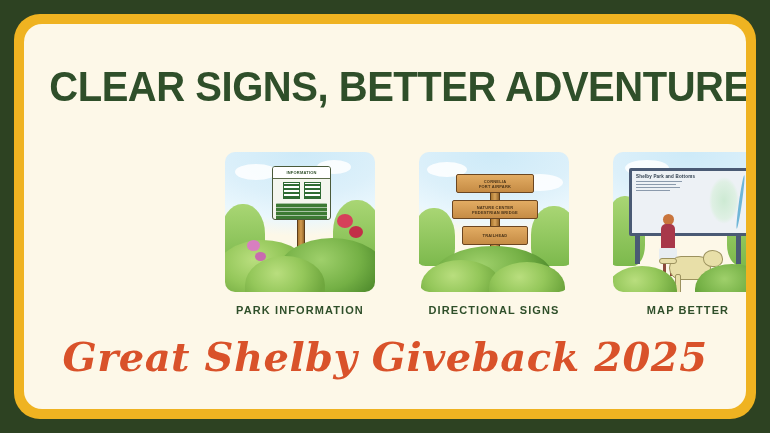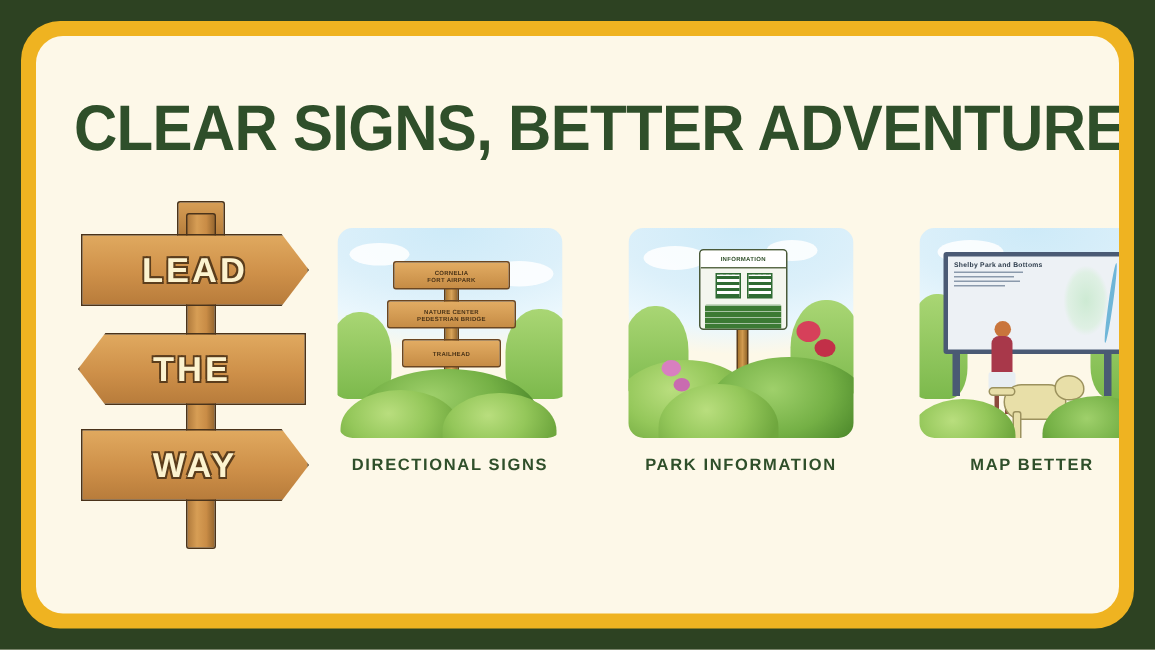--- a/index.html
+++ b/index.html
@@ -149,54 +149,22 @@
 </style>
 </head>
 <body>
 
 <div class="poster">
   <div class="gold-frame">
     <div class="cream-card">
 
       <div class="title">CLEAR SIGNS, BETTER ADVENTURES</div>
 
-      <div class="signpost">
-        <div class="arm-cap"></div>
-        <div class="post"></div>
-        <div class="arm right arm-1">LEAD</div>
-        <div class="arm left arm-2">THE</div>
-        <div class="arm right arm-3">WAY</div>
-      </div>
 
       <div class="thumbs">
-
-        <div class="thumb">
-          <div class="art">
-            <div class="sky-cloud" style="left:8px;top:10px;width:40px;height:15px;"></div>
-            <div class="sky-cloud" style="right:6px;top:22px;width:46px;height:17px;"></div>
-            <div class="tree" style="left:-6px;width:42px;height:58px;"></div>
-            <div class="tree" style="right:-8px;width:46px;height:60px;"></div>
-            <div class="d-post"></div>
-            <div class="d-sign d1">
-              <span>CORNELIA</span>
-              <span>FORT AIRPARK</span>
-            </div>
-            <div class="d-sign d2">
-              <span>NATURE CENTER</span>
-              <span>PEDESTRIAN BRIDGE</span>
-            </div>
-            <div class="d-sign d3">
-              <span>TRAILHEAD</span>
-            </div>
-            <div class="bush dark" style="left:14px;bottom:-16px;width:120px;height:62px;"></div>
-            <div class="bush" style="left:2px;bottom:-20px;width:80px;height:52px;"></div>
-            <div class="bush" style="right:4px;bottom:-20px;width:76px;height:50px;"></div>
-          </div>
-          <div class="caption">DIRECTIONAL SIGNS</div>
-        </div>
 
         <div class="thumb">
           <div class="art">
             <div class="sky-cloud" style="left:10px;top:12px;width:42px;height:16px;"></div>
             <div class="sky-cloud" style="left:92px;top:8px;width:34px;height:14px;"></div>
             <div class="tree" style="left:-4px;width:44px;height:62px;"></div>
             <div class="tree" style="right:-6px;width:48px;height:66px;"></div>
             <div class="info-post"></div>
             <div class="info-board">
               <div class="info-head">INFORMATION</div>
@@ -212,20 +180,45 @@
             <div class="flower" style="left:22px;top:88px;width:13px;height:11px;background:#D87FC0;"></div>
             <div class="flower" style="left:30px;top:100px;width:11px;height:9px;background:#C96BB0;"></div>
             <div class="flower" style="right:22px;top:62px;width:16px;height:14px;background:#D6405A;"></div>
             <div class="flower" style="right:12px;top:74px;width:14px;height:12px;background:#C22F48;"></div>
           </div>
           <div class="caption">PARK INFORMATION</div>
         </div>
 
         <div class="thumb">
           <div class="art">
+            <div class="sky-cloud" style="left:8px;top:10px;width:40px;height:15px;"></div>
+            <div class="sky-cloud" style="right:6px;top:22px;width:46px;height:17px;"></div>
+            <div class="tree" style="left:-6px;width:42px;height:58px;"></div>
+            <div class="tree" style="right:-8px;width:46px;height:60px;"></div>
+            <div class="d-post"></div>
+            <div class="d-sign d1">
+              <span>CORNELIA</span>
+              <span>FORT AIRPARK</span>
+            </div>
+            <div class="d-sign d2">
+              <span>NATURE CENTER</span>
+              <span>PEDESTRIAN BRIDGE</span>
+            </div>
+            <div class="d-sign d3">
+              <span>TRAILHEAD</span>
+            </div>
+            <div class="bush dark" style="left:14px;bottom:-16px;width:120px;height:62px;"></div>
+            <div class="bush" style="left:2px;bottom:-20px;width:80px;height:52px;"></div>
+            <div class="bush" style="right:4px;bottom:-20px;width:76px;height:50px;"></div>
+          </div>
+          <div class="caption">DIRECTIONAL SIGNS</div>
+        </div>
+
+        <div class="thumb">
+          <div class="art">
             <div class="sky-cloud" style="left:12px;top:8px;width:44px;height:16px;"></div>
             <div class="tree" style="left:-8px;width:40px;height:70px;"></div>
             <div class="tree" style="right:-8px;width:44px;height:72px;"></div>
 
             <div class="k-leg" style="left:22px;"></div>
             <div class="k-leg" style="right:22px;"></div>
 
             <div class="k-frame">
               <div class="k-title">Shelby Park and Bottoms</div>
               <div class="k-lines">
@@ -251,16 +244,17 @@
             <div class="dog-leg" style="left:88px;top:122px;"></div>
 
             <div class="bush" style="left:-6px;bottom:-22px;width:70px;height:48px;"></div>
             <div class="bush dark" style="right:-6px;bottom:-22px;width:74px;height:50px;"></div>
           </div>
           <div class="caption">MAP BETTER</div>
         </div>
 
       </div>
 
+      <div class="script">Great Shelby Giveback 2025</div>
 
     </div>
   </div>
 </div>
 
 </body></html>

